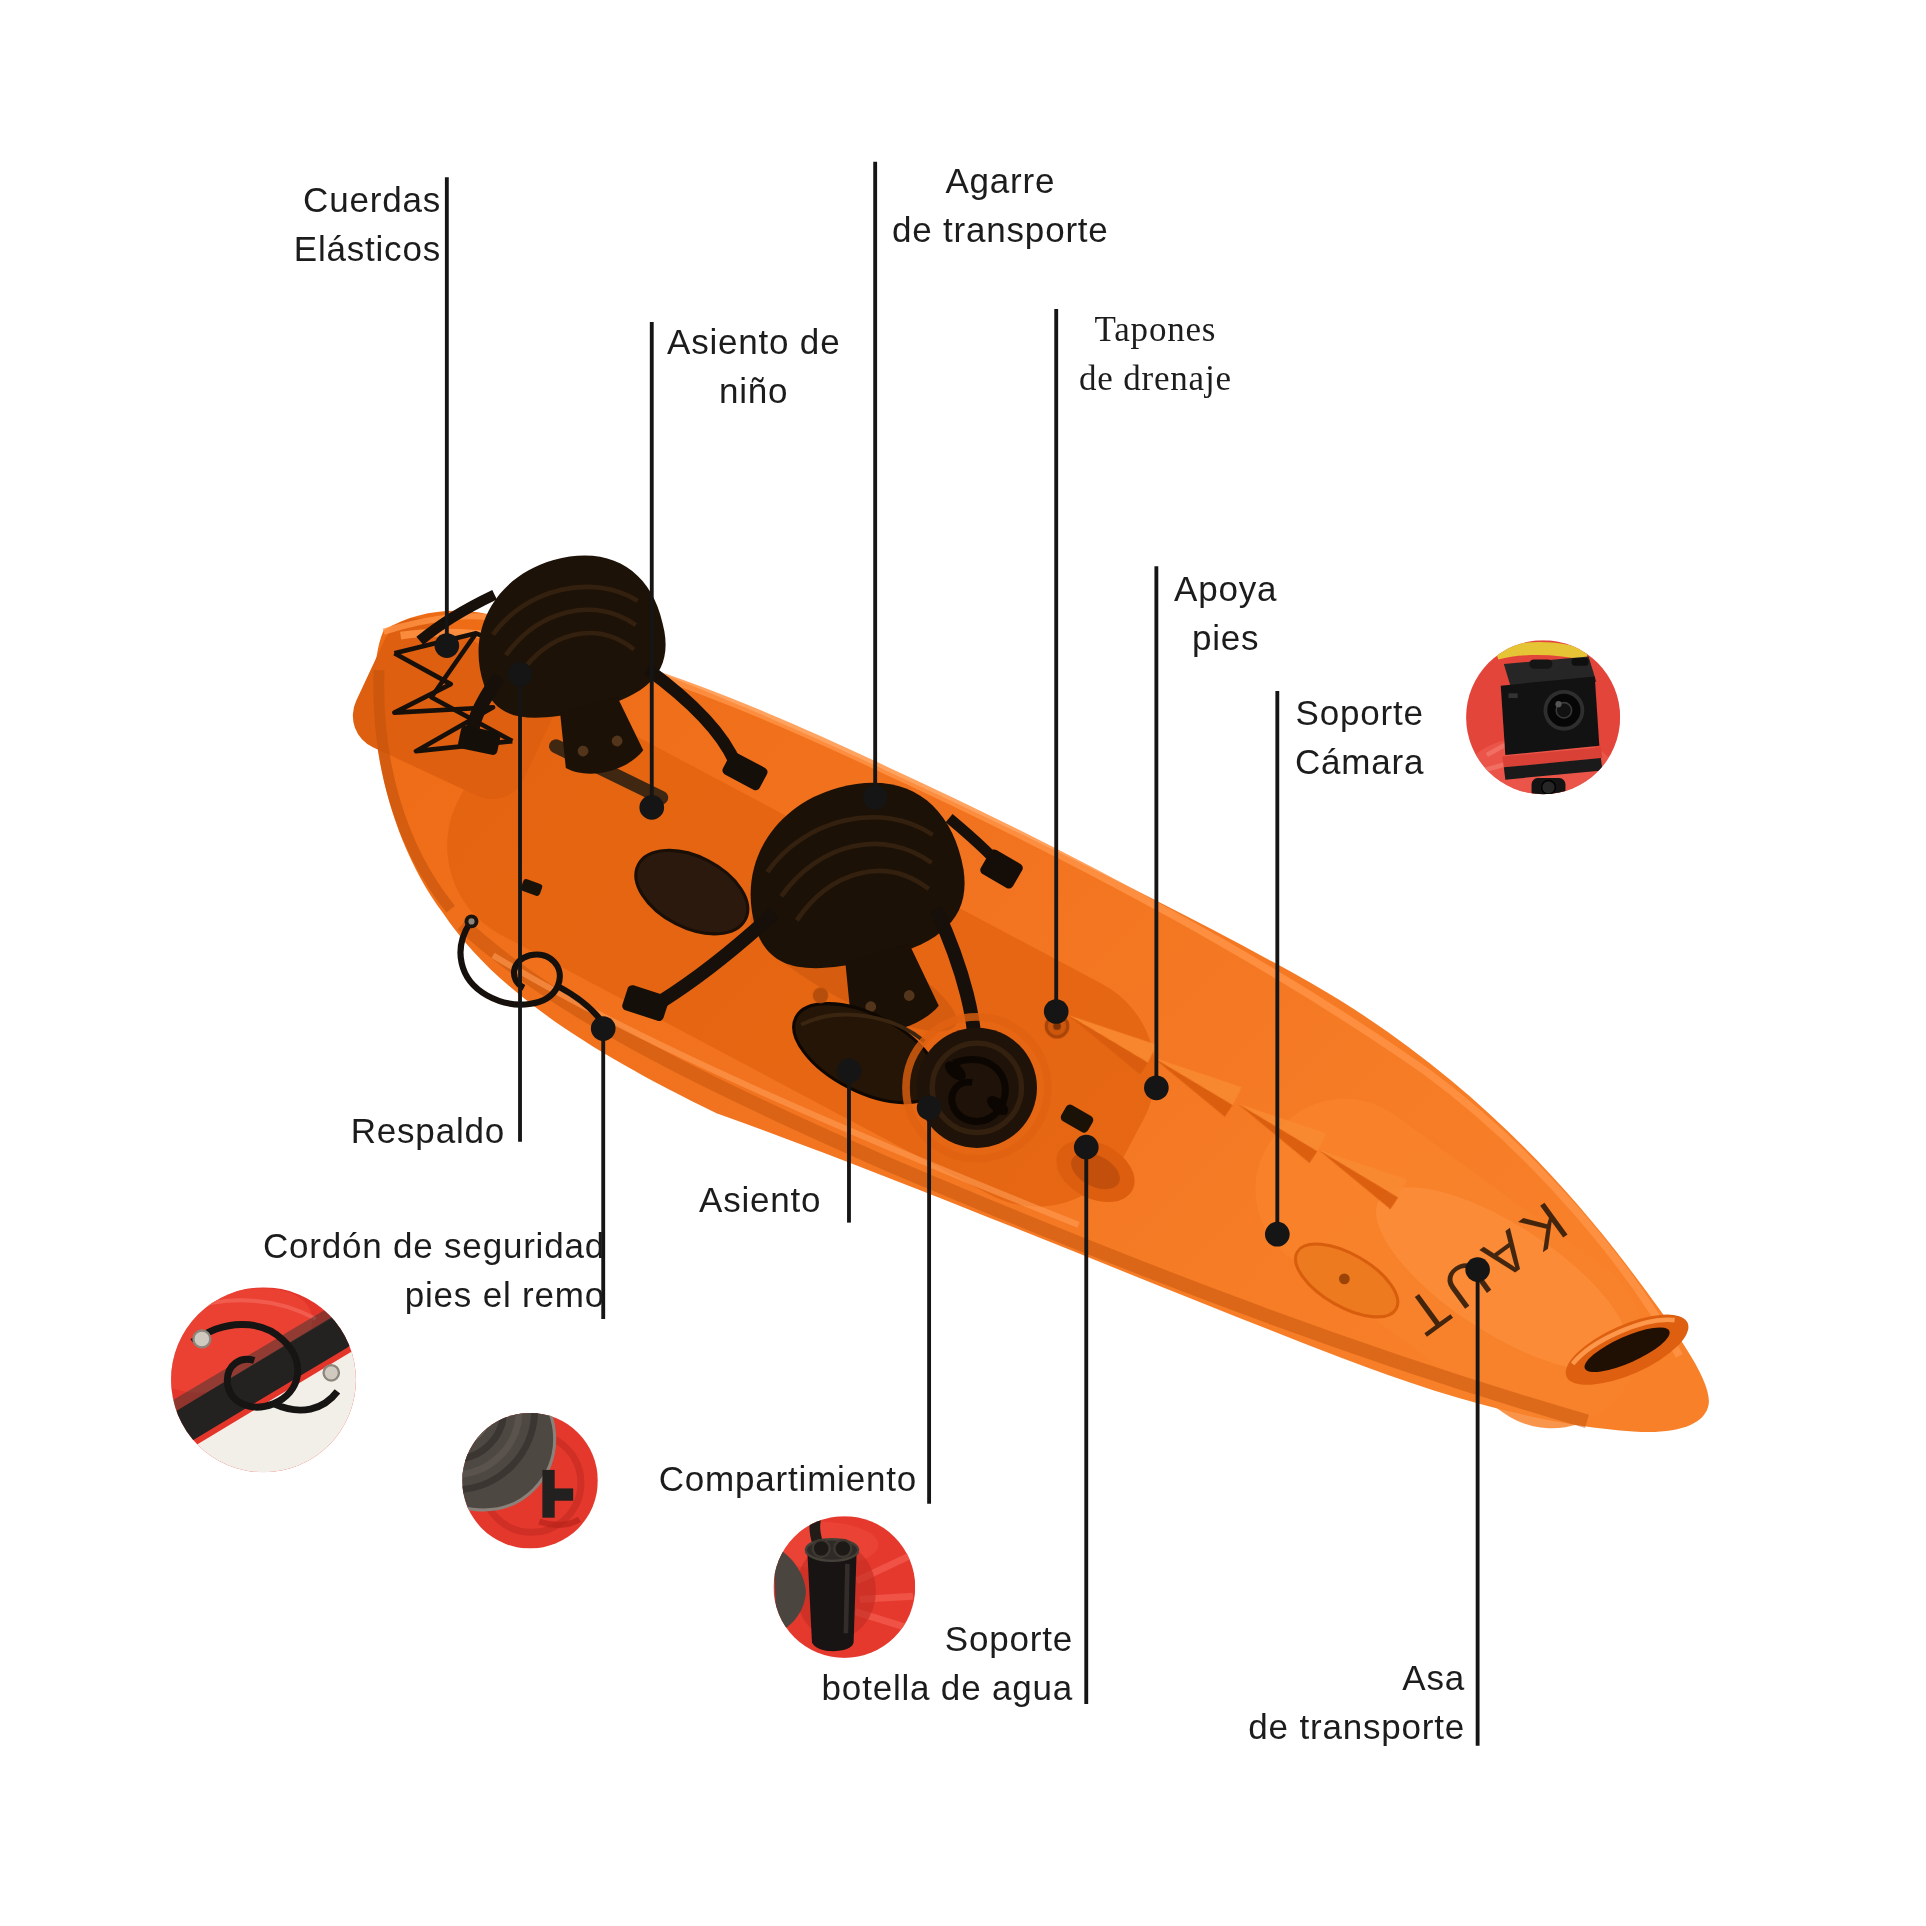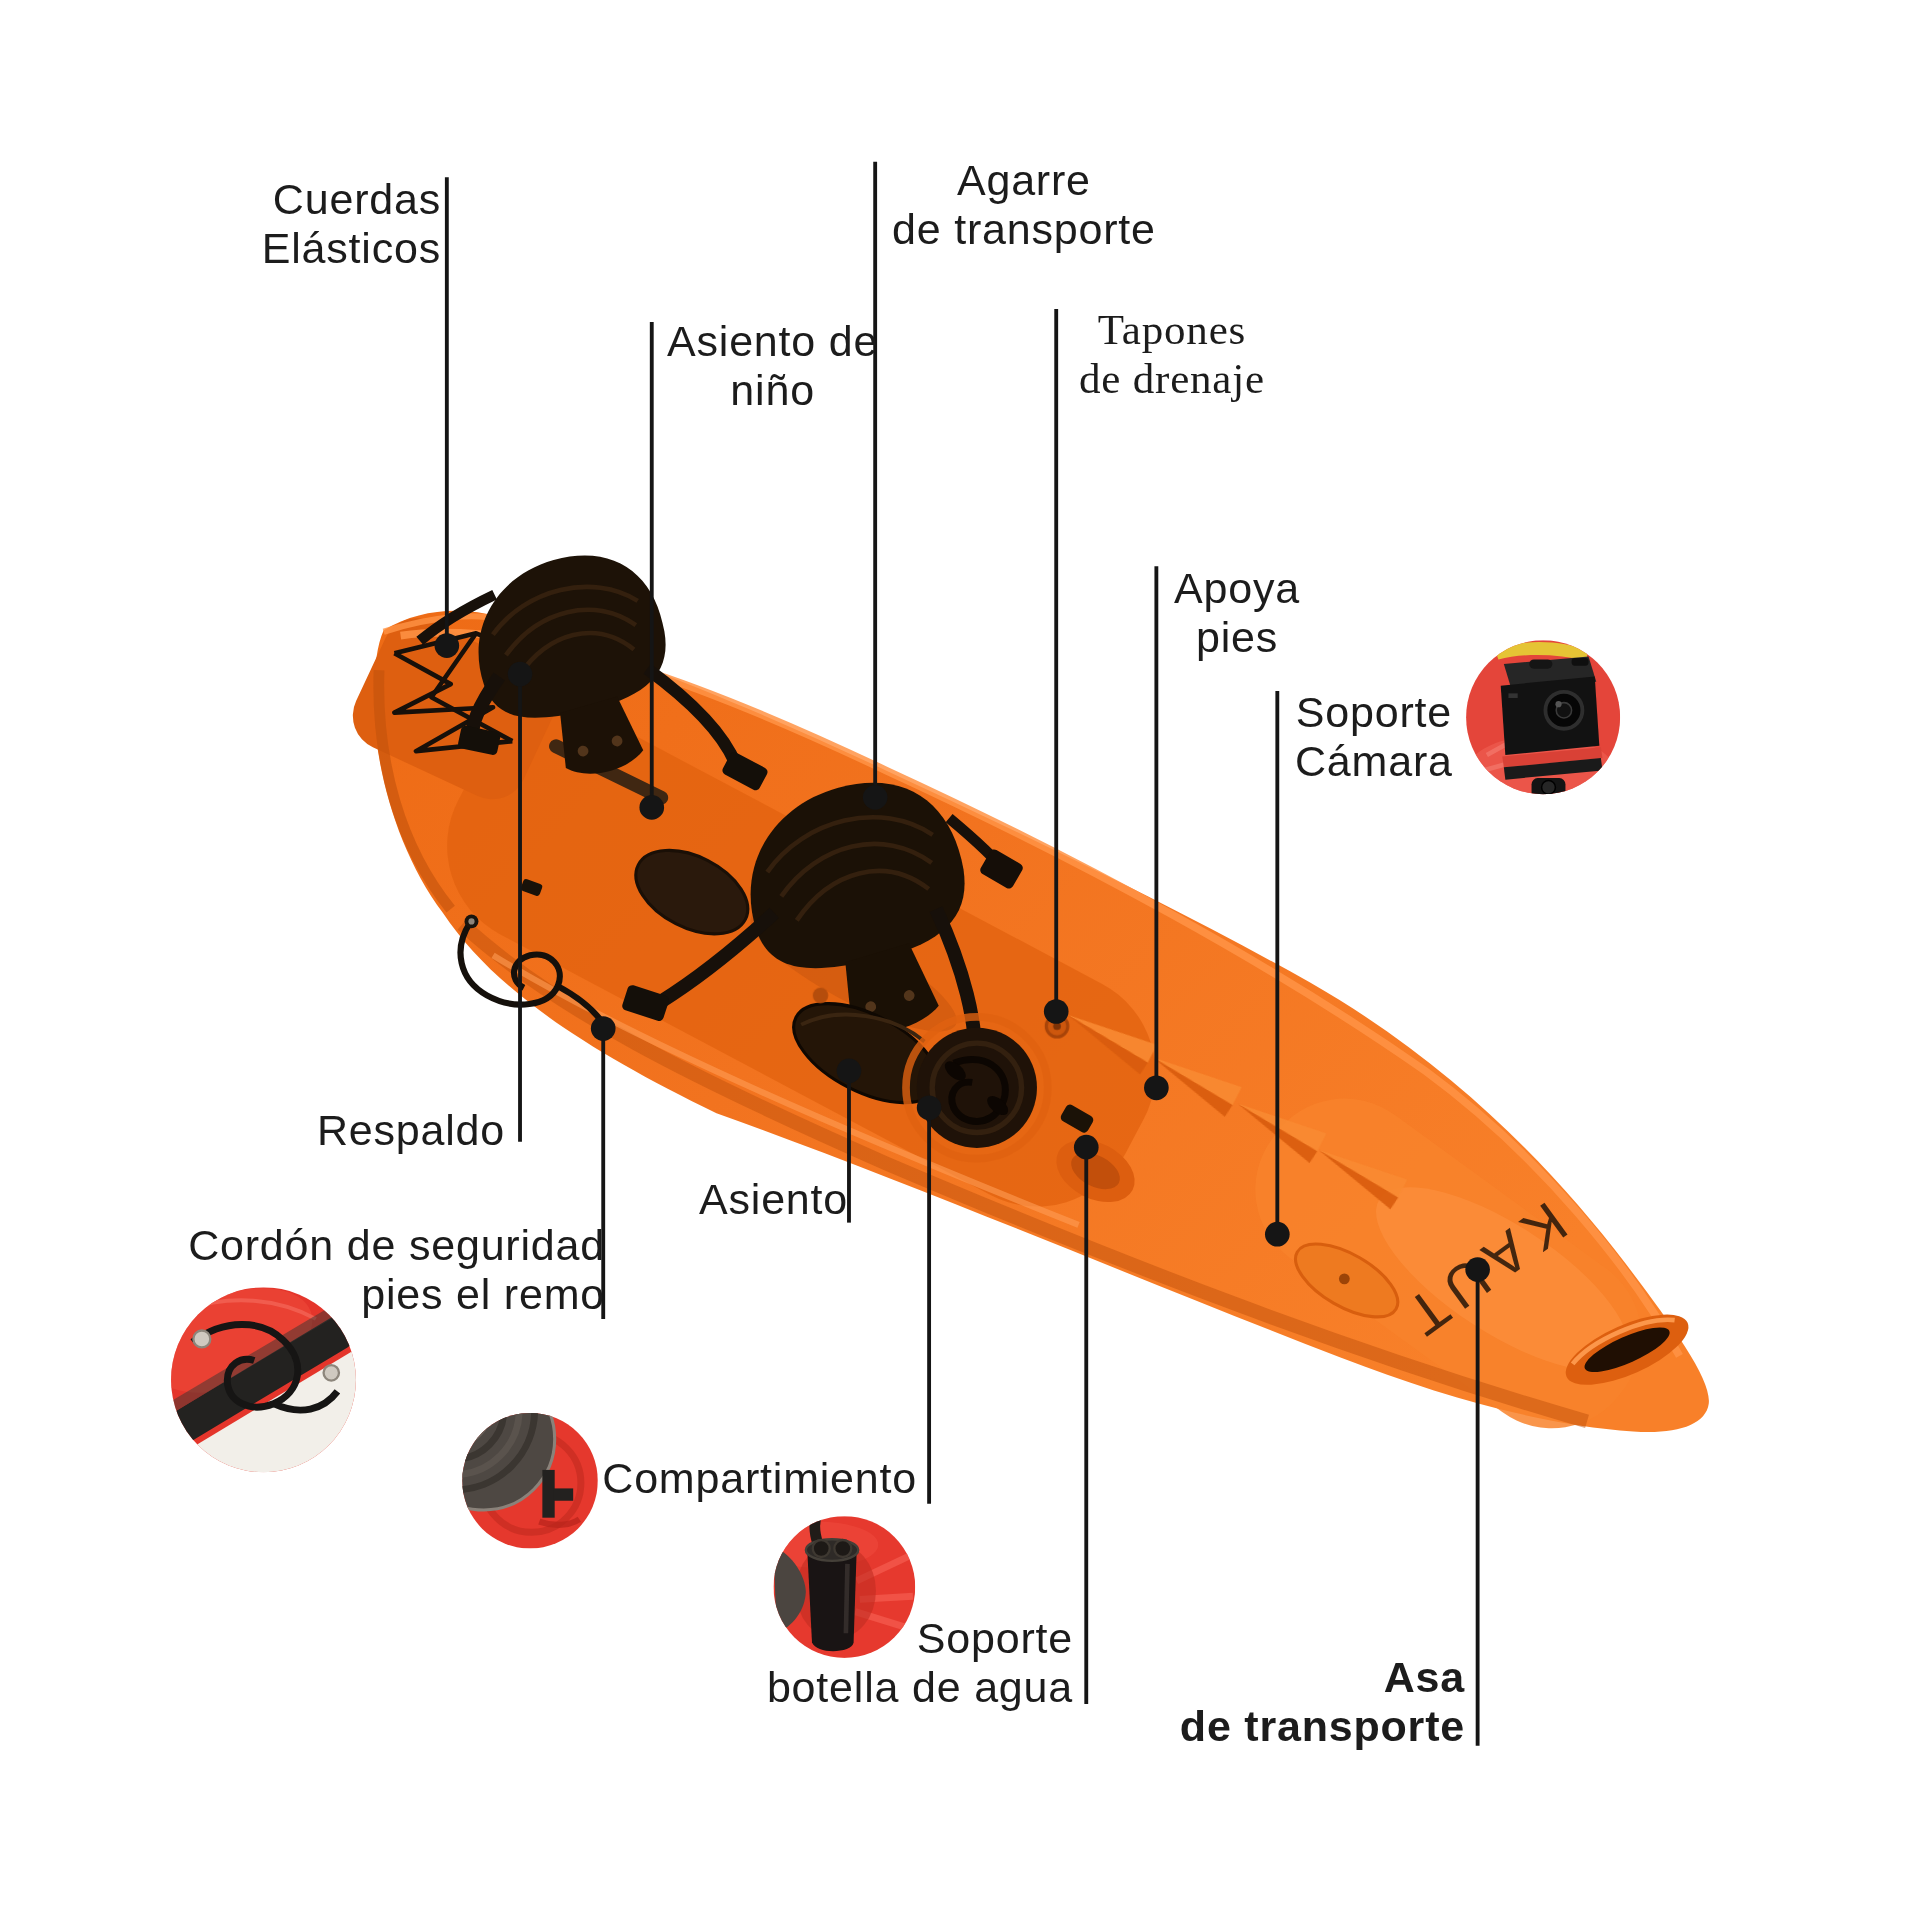--- a/index.html
+++ b/index.html
@@ -1,19 +1,19 @@
 <!DOCTYPE html>
 <html style="font-size:12.3px"><head>
 <meta charset="utf-8">
 <style>
   html,body{margin:0;padding:0;background:#ffffff;}
   body{width:1926px;height:1926px;font-family:"Liberation Sans",sans-serif;}
   #canvas{position:relative;width:1926px;height:1926px;overflow:hidden;background:#ffffff;}
   #scene{position:absolute;left:0;top:0;}
-  .label{position:absolute;font-size:43px;line-height:49px;letter-spacing:0.8px;color:#1c1c1c;white-space:nowrap;}
+  .label{position:absolute;font-size:35px;line-height:49px;letter-spacing:0.8px;color:#1c1c1c;white-space:nowrap;}
   .align-right{text-align:right;}
   .align-left{text-align:center;}
 </style>
 </head>
 <body>
 
 <div id="canvas">
 
 <svg id="scene" width="1926" height="1926" viewBox="0 0 2500 2500">
   <defs>
@@ -324,19 +324,19 @@
 
 <div class="label align-right" style="left:532px;top:1454px;width:385px;">
   <div>Compartimiento</div>
 </div>
 
 <div class="label align-right" style="left:726px;top:1614px;width:347px;">
   <div>Soporte</div>
   <div>botella de agua</div>
 </div>
 
-<div class="label align-right" style="left:1157px;top:1653px;width:308px;font-weight:bold;">
+<div class="label align-right" style="left:1157px;top:1653px;width:308px;">
   <div>Asa</div>
   <div>de transporte</div>
 </div>
 
 </div>
 
 
 </body></html>

